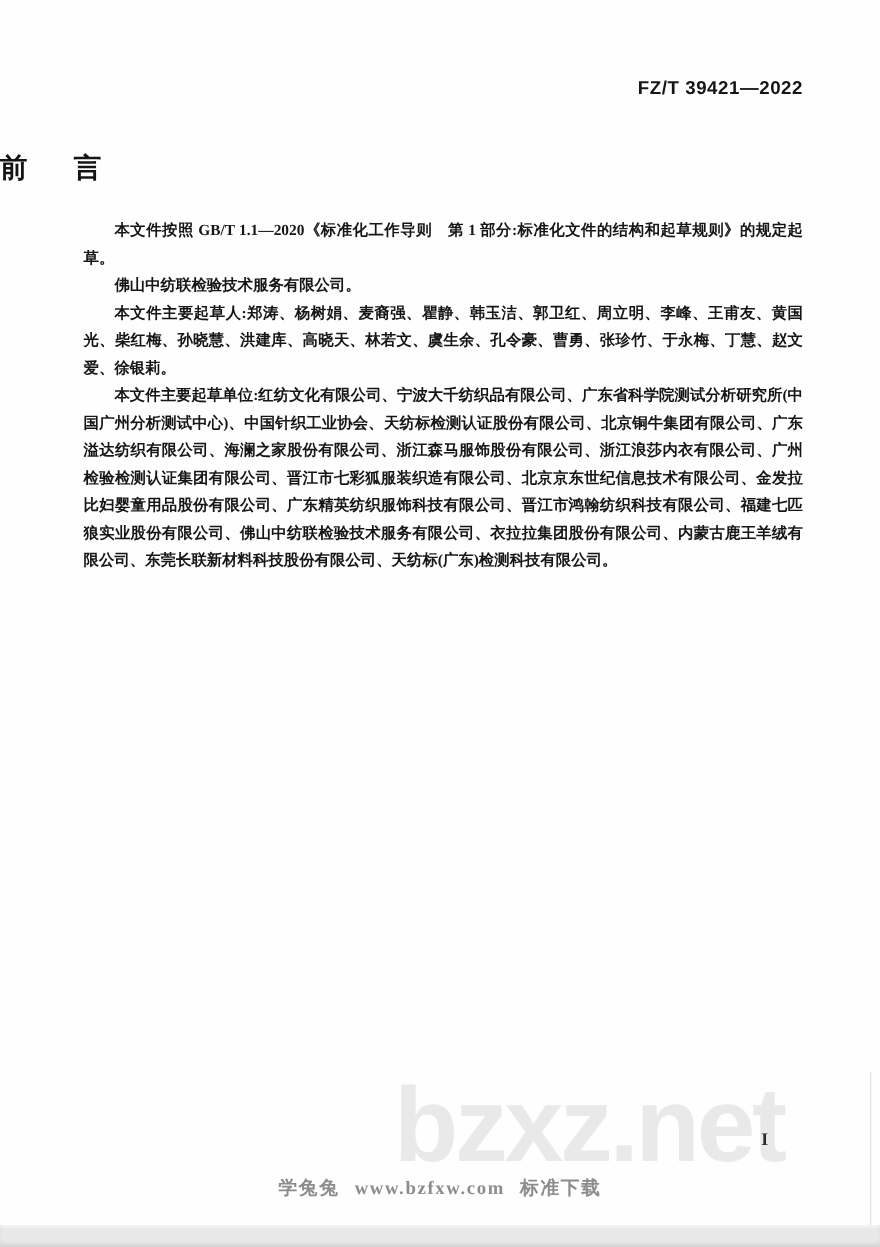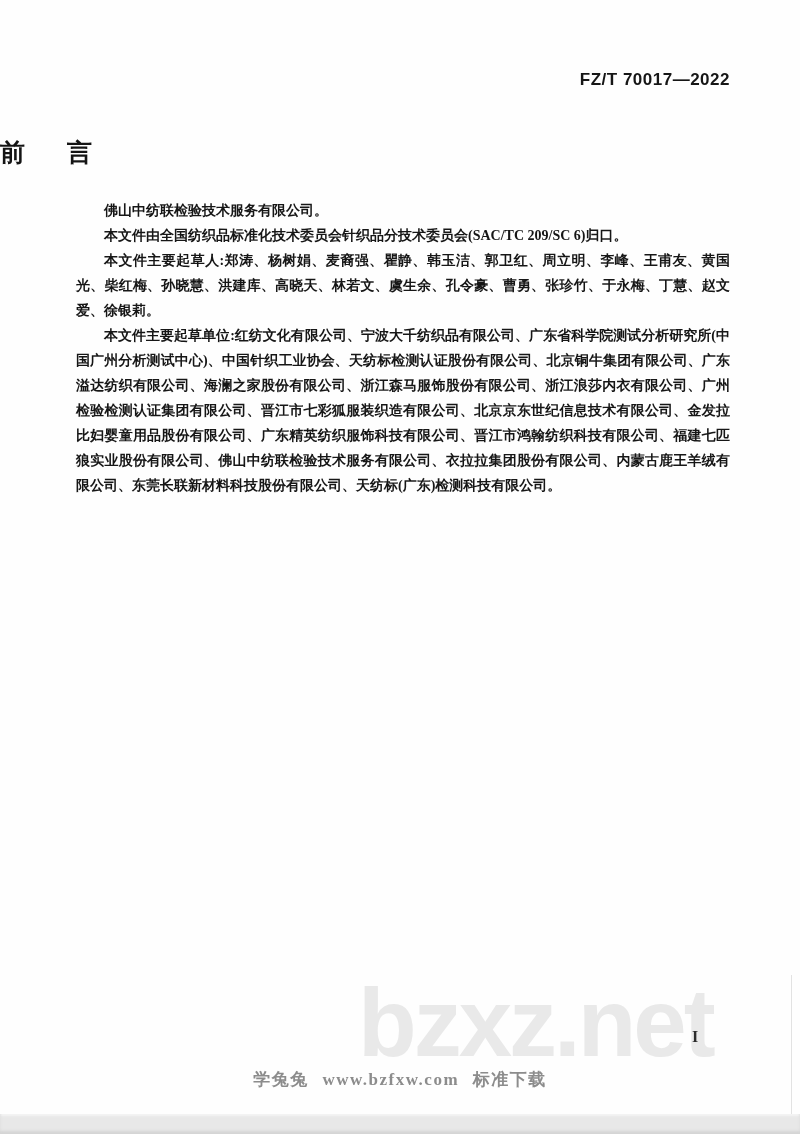--- a/index.html
+++ b/index.html
@@ -107,29 +107,29 @@
     width: 1px;
     background: #e2e2e2;
     z-index: 0;
   }
 </style>
 </head>
 <body>
 
 <div class="page">
 
-  <div class="std-number">FZ/T 70017—2022</div>
+  <div class="std-number">FZ/T 39421—2022</div>
 
   <div class="doc-title">
     <span>前</span><span class="title-gap"></span><span>言</span>
   </div>
 
   <div class="body-text">
+    <p>本文件按照 GB/T 1.1—2020《标准化工作导则　第 1 部分:标准化文件的结构和起草规则》的规定起草。</p>
     <p>佛山中纺联检验技术服务有限公司。</p>
-    <p>本文件由全国纺织品标准化技术委员会针织品分技术委员会(SAC/TC 209/SC 6)归口。</p>
     <p>本文件主要起草人:郑涛、杨树娟、麦裔强、瞿静、韩玉洁、郭卫红、周立明、李峰、王甫友、黄国光、柴红梅、孙晓慧、洪建库、高晓天、林若文、虞生余、孔令豪、曹勇、张珍竹、于永梅、丁慧、赵文爱、徐银莉。</p>
     <p>本文件主要起草单位:红纺文化有限公司、宁波大千纺织品有限公司、广东省科学院测试分析研究所(中国广州分析测试中心)、中国针织工业协会、天纺标检测认证股份有限公司、北京铜牛集团有限公司、广东溢达纺织有限公司、海澜之家股份有限公司、浙江森马服饰股份有限公司、浙江浪莎内衣有限公司、广州检验检测认证集团有限公司、晋江市七彩狐服装织造有限公司、北京京东世纪信息技术有限公司、金发拉比妇婴童用品股份有限公司、广东精英纺织服饰科技有限公司、晋江市鸿翰纺织科技有限公司、福建七匹狼实业股份有限公司、佛山中纺联检验技术服务有限公司、衣拉拉集团股份有限公司、内蒙古鹿王羊绒有限公司、东莞长联新材料科技股份有限公司、天纺标(广东)检测科技有限公司。</p>
   </div>
 
   <div class="edge-line"></div>
 
   <div class="watermark">bzxz.net</div>
 
   <div class="page-num">I</div>
 

